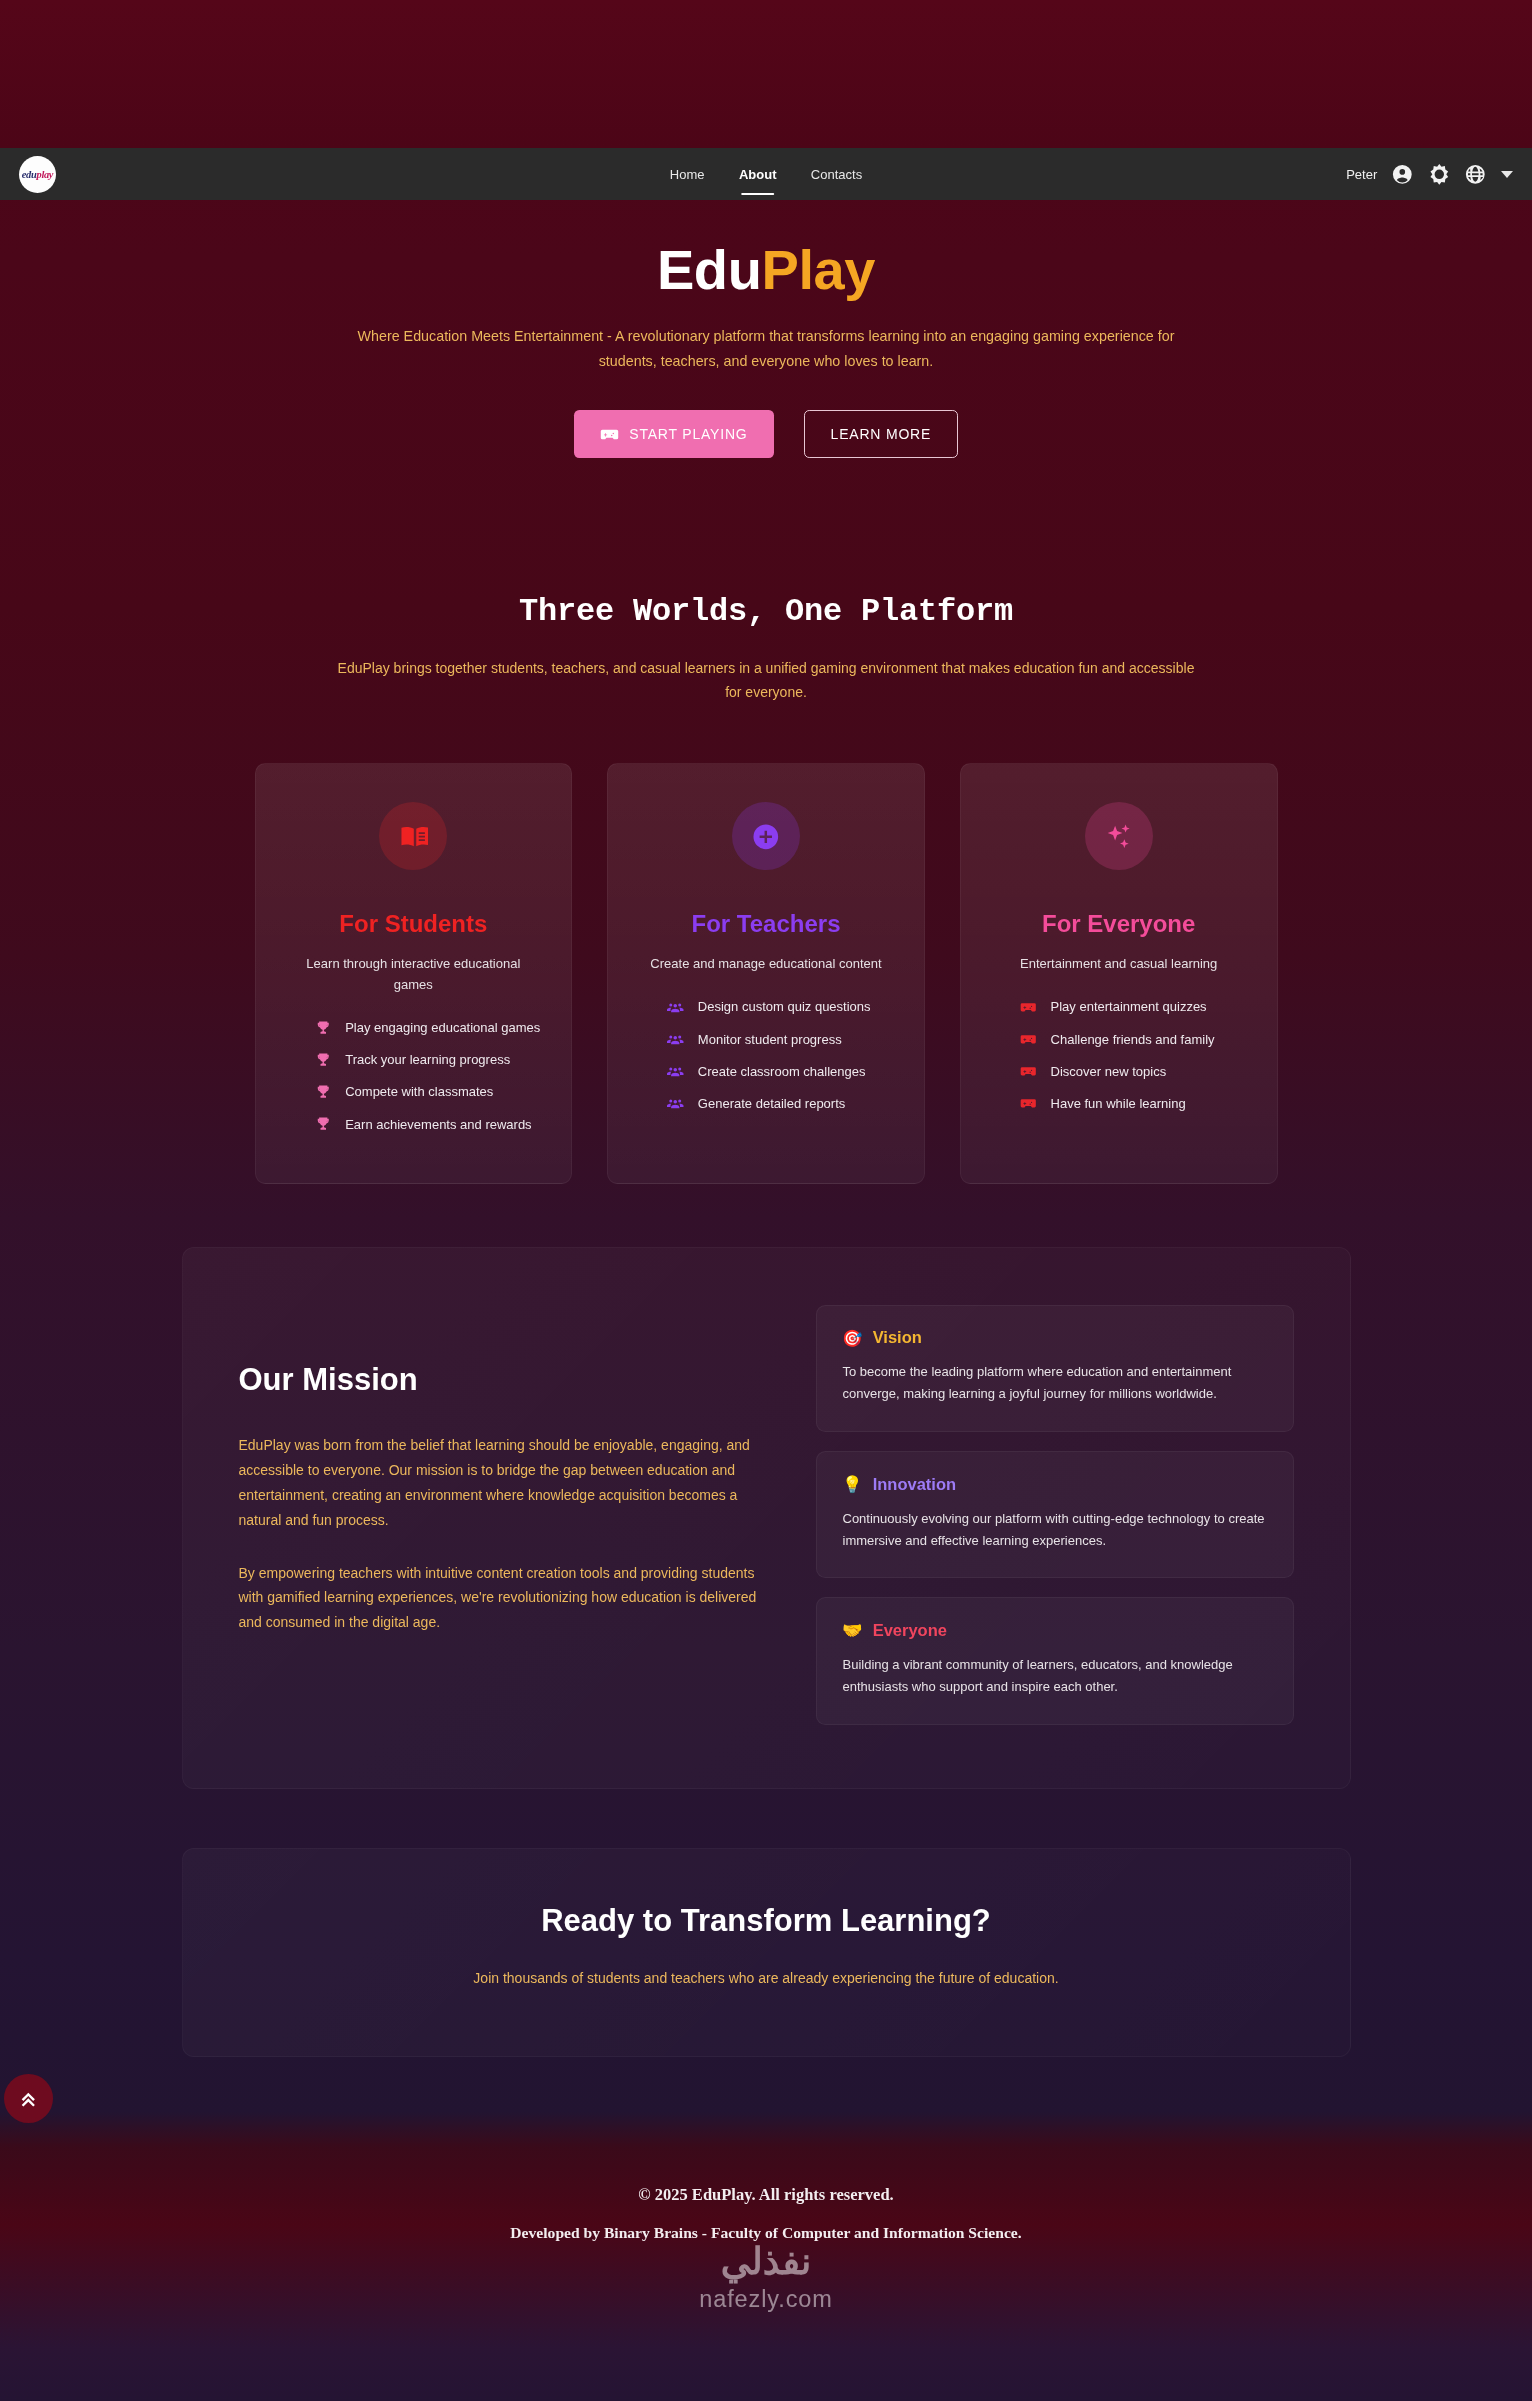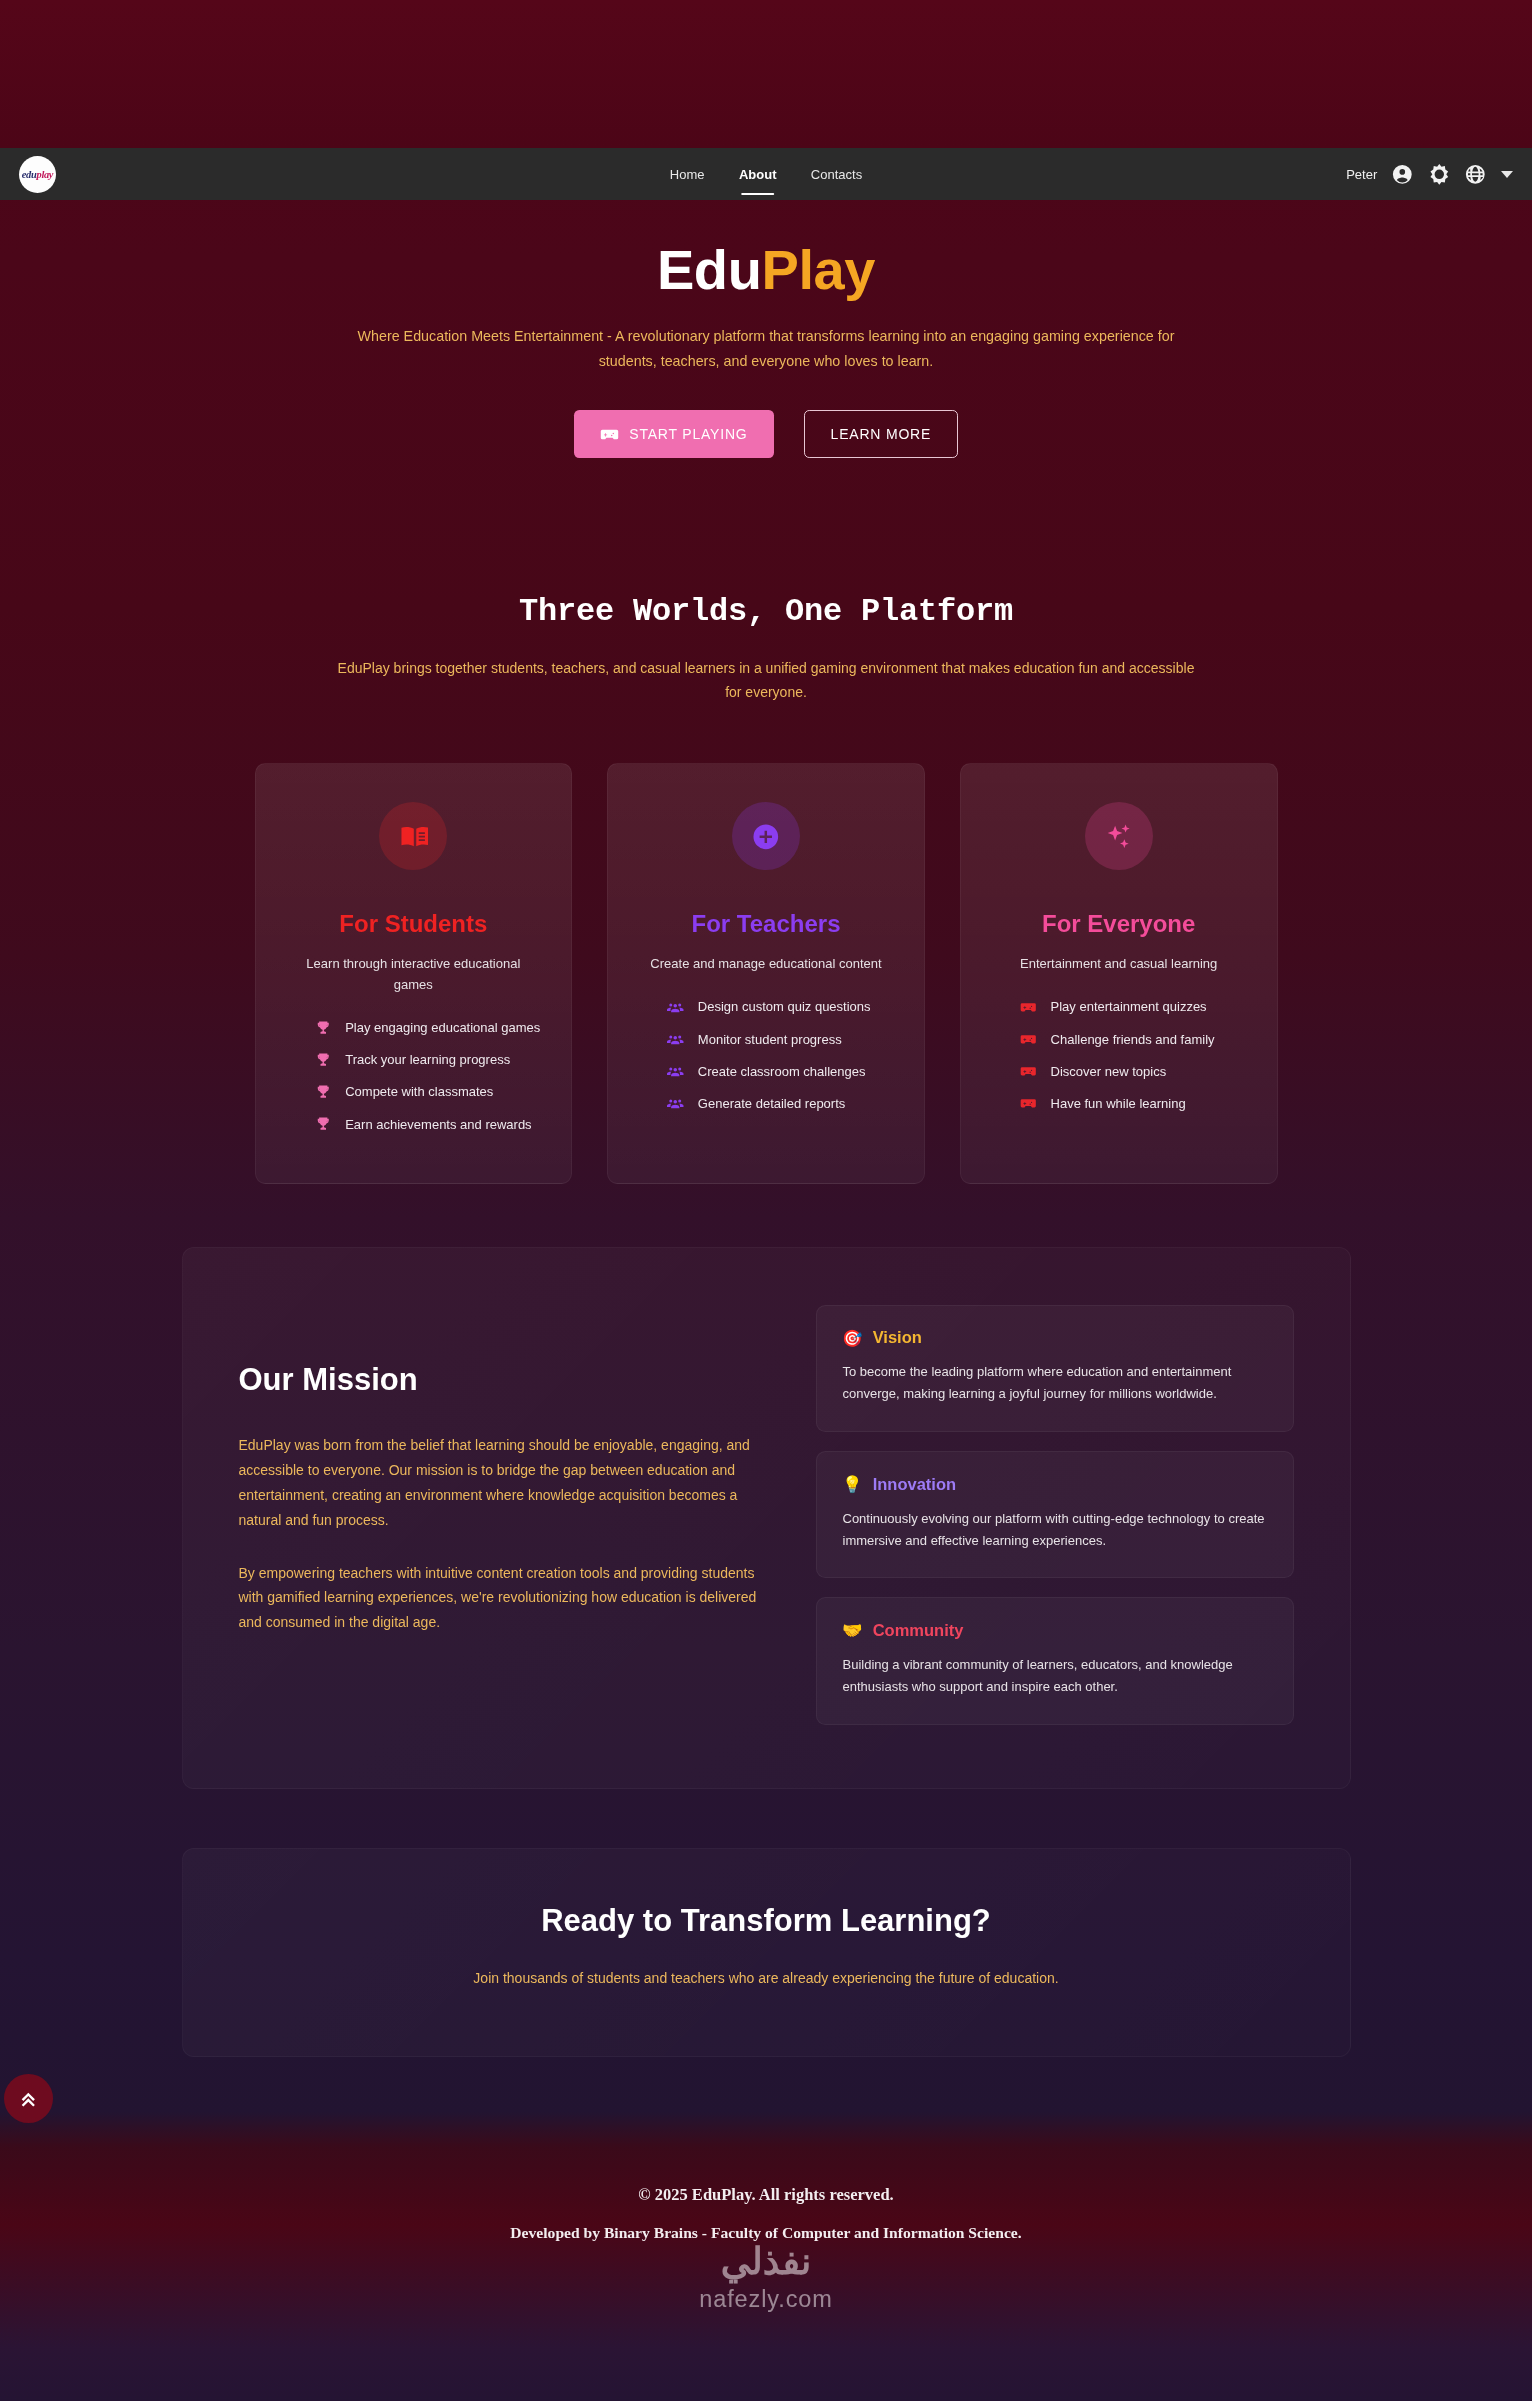--- a/index.html
+++ b/index.html
@@ -569,21 +569,21 @@
         <div class="value-head">
           <span class="value-emoji">💡</span>
           <span id="vt1" style="color: rgb(157, 123, 245);">Innovation</span>
         </div>
         <div class="value-body">Continuously evolving our platform with cutting-edge technology to create immersive and effective learning experiences.</div>
       </div>
 
       <div class="value-card">
         <div class="value-head">
           <span class="value-emoji">🤝</span>
-          <span id="vt2" style="color: rgb(240, 69, 94);">Community</span>
+          <span id="vt2" style="color: rgb(240, 69, 94);">Everyone</span>
         </div>
         <div class="value-body">Building a vibrant community of learners, educators, and knowledge enthusiasts who support and inspire each other.</div>
       </div>
 
     </div>
   </section>
 
   <section class="cta">
     <h2 class="cta-title">Ready to Transform Learning?</h2>
     <p class="cta-sub">Join thousands of students and teachers who are already experiencing the future of education.</p>

